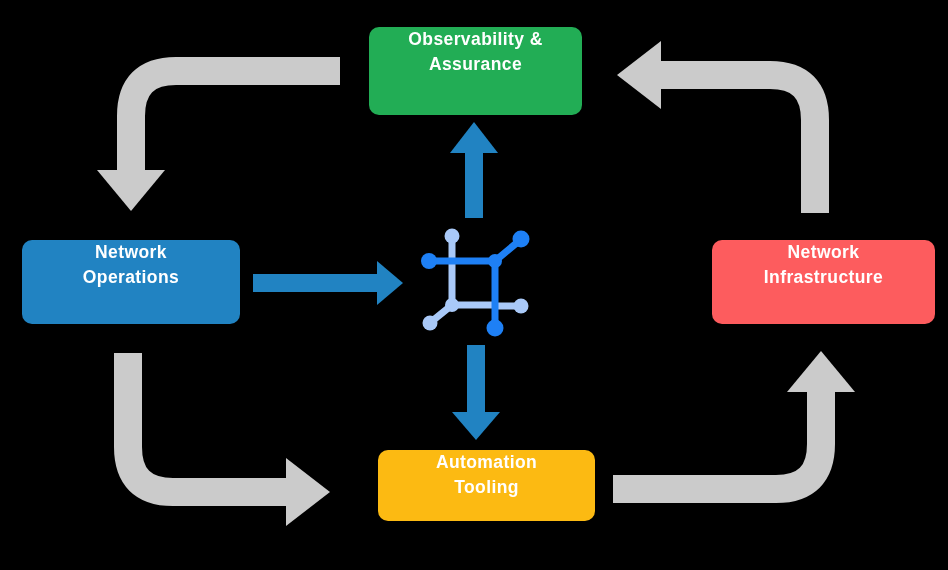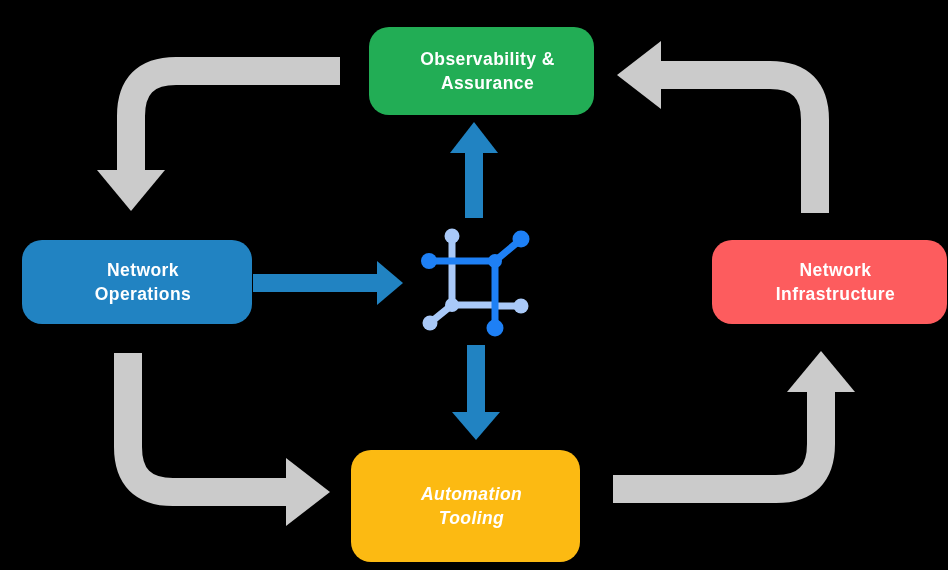--- a/index.html
+++ b/index.html
@@ -31,39 +31,37 @@
     stroke-width: 18px;
     stroke-linecap: butt;
   }
   .icon-line {
     fill: none;
     stroke-width: 7px;
     stroke-linecap: round;
   }
   .node {
     position: absolute;
-    border-radius: 20px;
+    border-radius: 10px;
     display: flex;
-    align-items: center;
     justify-content: center;
     text-align: center;
-    padding-left: 12px;
   }
   .node-label {
     color: var(--c-text, #fff);
     font-size: 17.5px;
     font-weight: 600;
     line-height: 1.4;
     letter-spacing: 0.4px;
     white-space: pre-line;
   }
   #node-observability { left: 369px; top: 27px;  width: 213px; height: 88px; }
   #node-operations    { left: 22px;  top: 240px; width: 218px; height: 84px; }
   #node-infrastructure{ left: 712px; top: 240px; width: 223px; height: 84px; }
-  #node-automation    { left: 351px; top: 450px; width: 217px; height: 112px; font-style: italic; }
+  #node-automation    { left: 378px; top: 450px; width: 217px; height: 71px; }
 </style>
 </head>
 <body>
 
 <div id="stage">
 
   <svg id="arrow-layer" viewBox="0 0 948 570" xmlns="http://www.w3.org/2000/svg">
 
     <g>
       <path class="garrow" d="M340 71 H176 Q131 71 131 116 V172" style="stroke: rgb(203, 203, 203);"></path>

